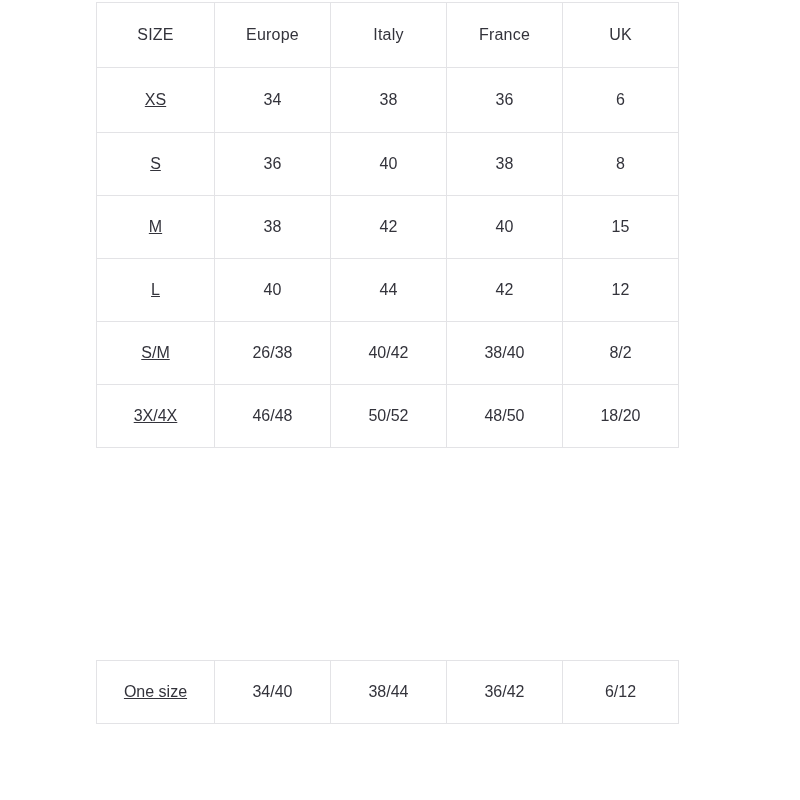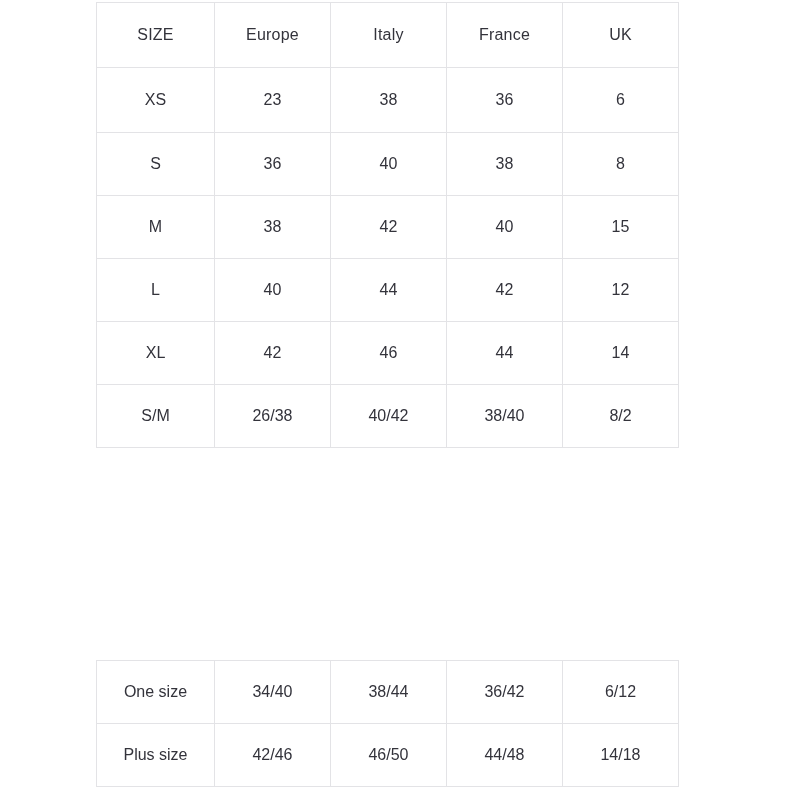--- a/index.html
+++ b/index.html
@@ -56,20 +56,21 @@
   .hdr-cell {
     font-weight: bold;
     font-size: 16px;
     letter-spacing: 0.2px;
     color: #1f1f27;
   }
   .row-label {
     font-weight: bold;
     font-size: 16px;
     color: #1f1f27;
+    text-decoration: underline;
   }
   .val-cell {
     font-size: 16px;
     color: #3a3a42;
   }
 </style>
 </head>
 <body>
 
 <div class="page">
@@ -88,21 +89,21 @@
           <th class="hdr-cell">SIZE</th>
           <th class="hdr-cell">Europe</th>
           <th class="hdr-cell">Italy</th>
           <th class="hdr-cell">France</th>
           <th class="hdr-cell">UK</th>
         </tr>
       </thead>
       <tbody>
         <tr>
           <td class="row-label">XS</td>
-          <td class="val-cell">23</td>
+          <td class="val-cell">34</td>
           <td class="val-cell">38</td>
           <td class="val-cell">36</td>
           <td class="val-cell">6</td>
         </tr>
         <tr>
           <td class="row-label">S</td>
           <td class="val-cell">36</td>
           <td class="val-cell">40</td>
           <td class="val-cell">38</td>
           <td class="val-cell">8</td>
@@ -115,32 +116,32 @@
           <td class="val-cell">15</td>
         </tr>
         <tr>
           <td class="row-label">L</td>
           <td class="val-cell">40</td>
           <td class="val-cell">44</td>
           <td class="val-cell">42</td>
           <td class="val-cell">12</td>
         </tr>
         <tr>
-          <td class="row-label">XL</td>
-          <td class="val-cell">42</td>
-          <td class="val-cell">46</td>
-          <td class="val-cell">44</td>
-          <td class="val-cell">14</td>
-        </tr>
-        <tr>
           <td class="row-label">S/M</td>
           <td class="val-cell">26/38</td>
           <td class="val-cell">40/42</td>
           <td class="val-cell">38/40</td>
           <td class="val-cell">8/2</td>
+        </tr>
+        <tr>
+          <td class="row-label">3X/4X</td>
+          <td class="val-cell">46/48</td>
+          <td class="val-cell">50/52</td>
+          <td class="val-cell">48/50</td>
+          <td class="val-cell">18/20</td>
         </tr>
       </tbody>
     </table>
   </div>
 
   <div class="table-wrap" id="secondary-table-wrap">
     <table class="size-table" id="secondary-table">
       <colgroup>
         <col class="c0">
           <col class="c1">
@@ -149,24 +150,17 @@
           <col class="c4">
       </colgroup>
       <tbody>
         <tr>
           <td class="row-label">One size</td>
           <td class="val-cell">34/40</td>
           <td class="val-cell">38/44</td>
           <td class="val-cell">36/42</td>
           <td class="val-cell">6/12</td>
         </tr>
-        <tr>
-          <td class="row-label">Plus size</td>
-          <td class="val-cell">42/46</td>
-          <td class="val-cell">46/50</td>
-          <td class="val-cell">44/48</td>
-          <td class="val-cell">14/18</td>
-        </tr>
       </tbody>
     </table>
   </div>
 
 </div>
 
 </body></html>

